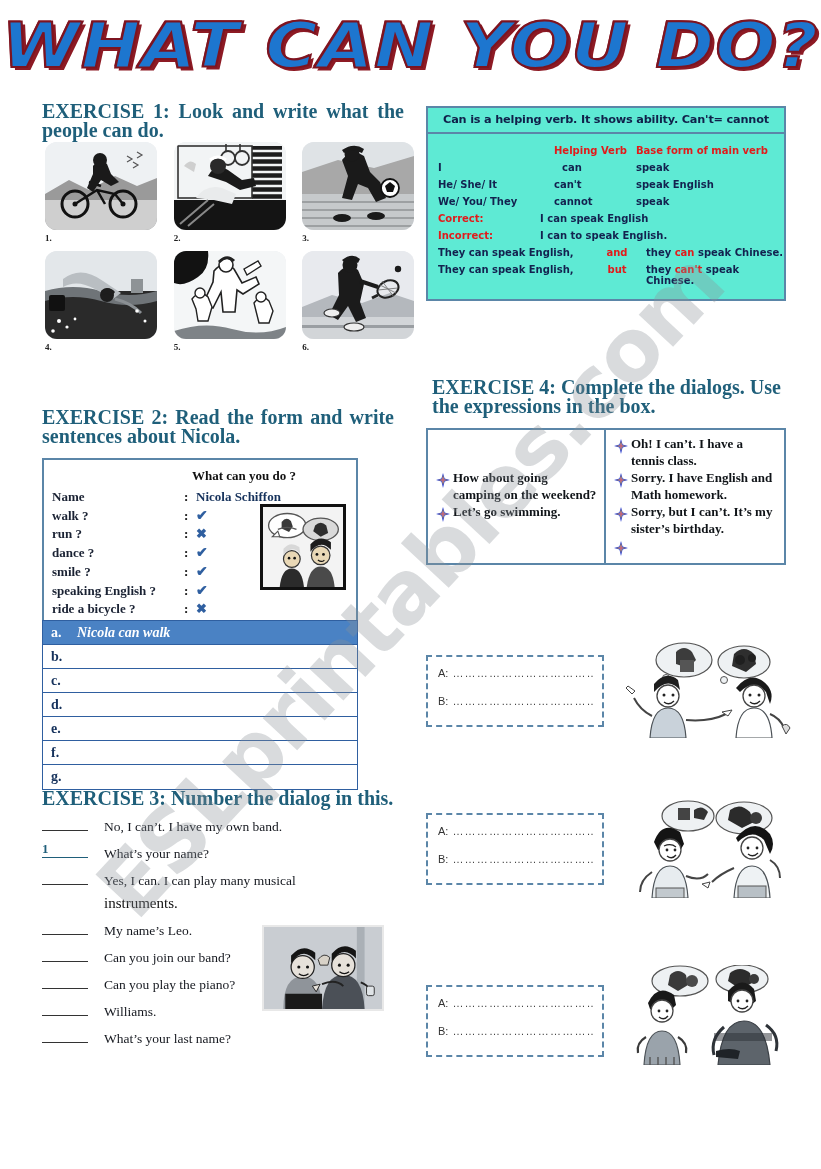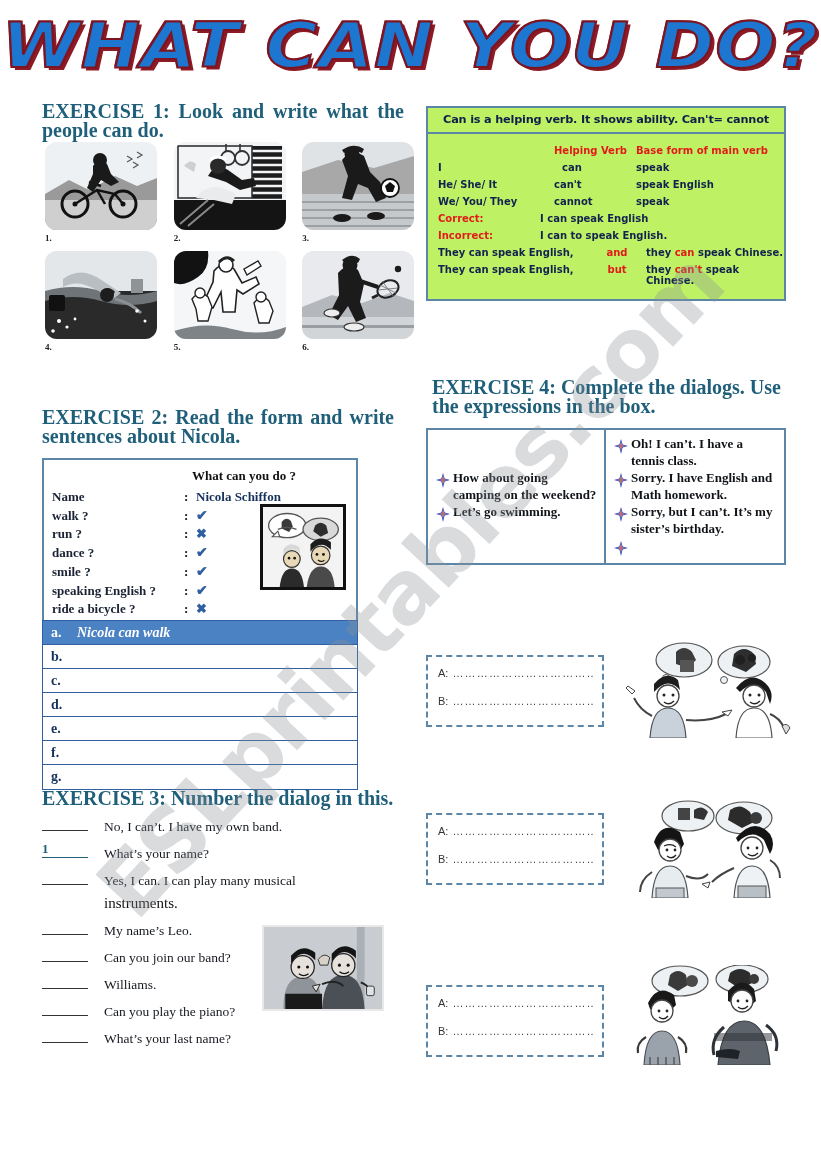--- a/index.html
+++ b/index.html
@@ -52,21 +52,21 @@
   .abs { position:absolute; z-index:10; }
 
   
   #ex1-grid { display:grid; grid-template-columns:repeat(3,1fr); column-gap:16px; row-gap:8px; }
   .pic-cell { width:112px; }
   .pic { width:112px; height:88px; border-radius:12px; overflow:hidden; background:#e9ecef; position:relative; }
   .pic svg { display:block; width:100%; height:100%; }
   .pic-num { font-size:9px; color:#222; margin-top:3px; font-family:"Liberation Serif",serif; font-weight:700;}
 
   
-  #grammar { width:360px; border:2px solid #5b86a8; background:#bef264; }
+  #grammar { width:360px; border:2px solid #5b86a8; background:#5eead4; }
   #grammar-title {
     border-bottom:2px solid #5b86a8;
     text-align:center; padding:5px 4px 6px;
     font-family:"DejaVu Sans","Liberation Sans",sans-serif;
     font-weight:700; font-size:11.3px; color:#10204a; letter-spacing:-0.2px;
   }
   #grammar-body { padding:8px 0 10px; }
   .g-row { display:flex; align-items:baseline; padding:3px 0 3px 10px;
     font-family:"DejaVu Sans","Liberation Sans",sans-serif;
     font-weight:700; font-size:10px; color:#13224f; }
@@ -451,25 +451,25 @@
   <div class="d-row">
     <div class="d-blank"></div>
     <div class="d-text">My name’s Leo.</div>
   </div>
   <div class="d-row">
     <div class="d-blank"></div>
     <div class="d-text">Can you join our band?</div>
   </div>
   <div class="d-row">
     <div class="d-blank"></div>
+    <div class="d-text">Can you play the piano?</div>
+  </div>
+  <div class="d-row">
+    <div class="d-blank"></div>
     <div class="d-text">Williams.</div>
-  </div>
-  <div class="d-row">
-    <div class="d-blank"></div>
-    <div class="d-text">Can you play the piano?</div>
   </div>
   <div class="d-row">
     <div class="d-blank"></div>
     <div class="d-text">What’s your last name?</div>
   </div>
 </div>
 
 <div id="ex3-pic">
   <svg viewBox="0 0 122 86" preserveAspectRatio="none">
     <rect width="122" height="86" fill="#c9cdd2"></rect>

